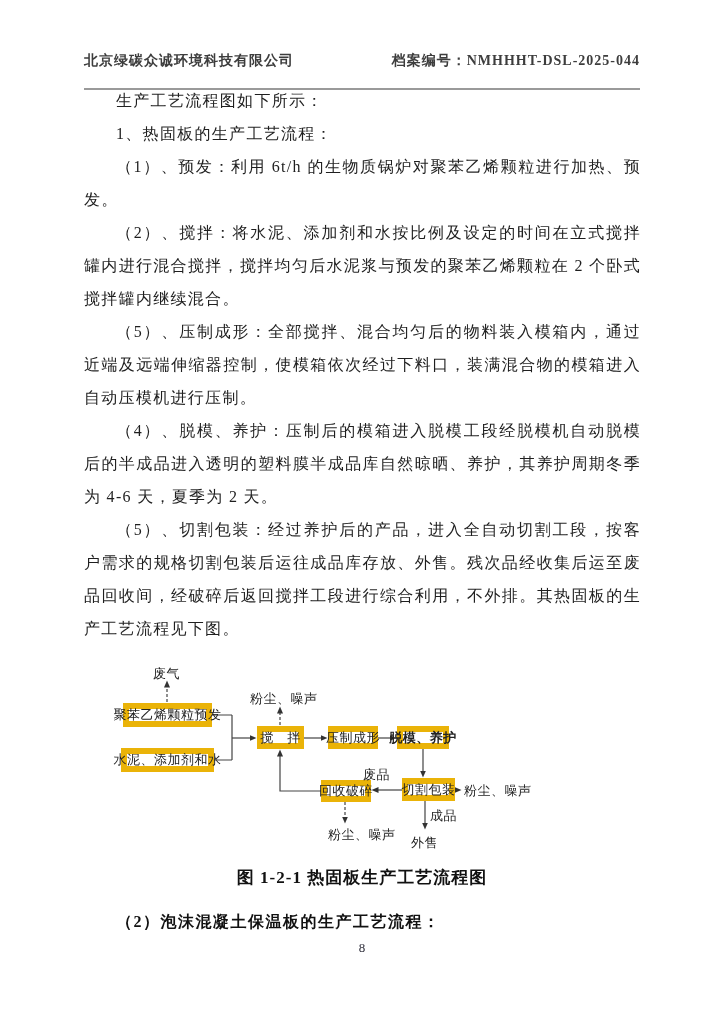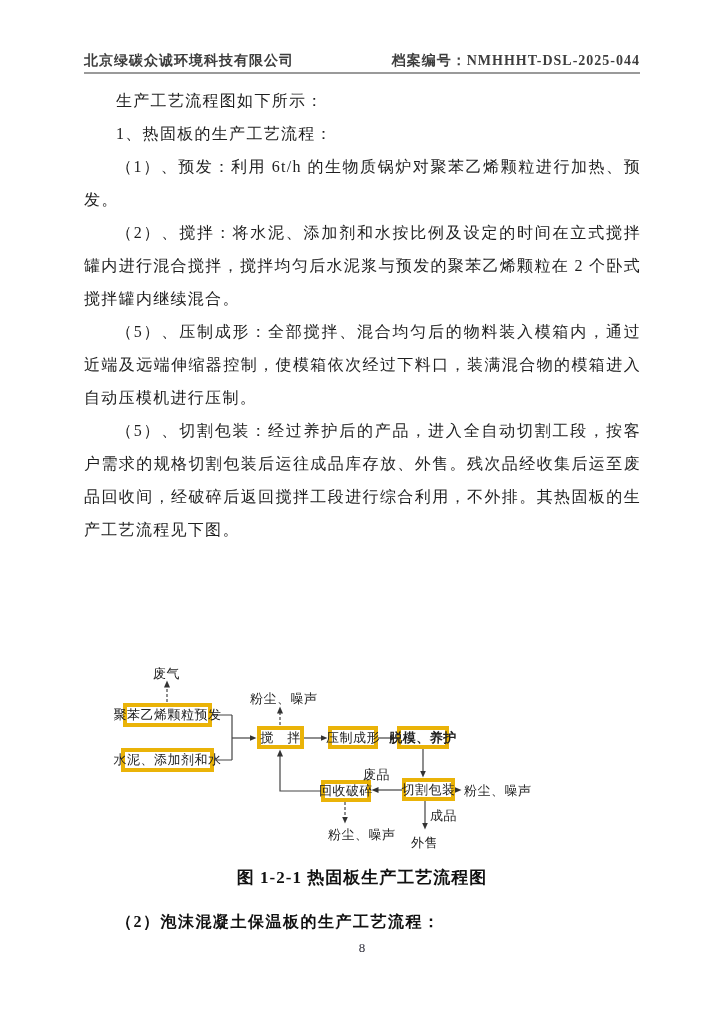--- a/index.html
+++ b/index.html
@@ -3,32 +3,32 @@
 <meta charset="utf-8">
 <style>
   html,body{margin:0;padding:0;background:#ffffff;}
   .page{
     position:relative;width:724px;height:1024px;background:#ffffff;overflow:hidden;
     font-family:"Liberation Serif","DejaVu Serif",serif;color:#1f1f1f;
   }
   .hdr{
     position:absolute;left:84px;right:84px;top:0;height:70px;
     display:flex;justify-content:space-between;align-items:flex-end;
-    padding-bottom:2px;border-bottom:2px solid #9a9a9a;
+    padding-bottom:18px;border-bottom:2px solid #9a9a9a;
     font-size:14px;font-weight:bold;color:#3d3d3d;letter-spacing:1px;
   }
   .bodytext{
     position:absolute;left:84px;top:84px;width:557px;
     font-size:16px;line-height:33px;letter-spacing:1.3px;
     text-align:justify;text-justify:inter-character;
   }
   .para{margin:0;text-indent:2em;}
   .flow{position:absolute;left:0;top:650px;width:724px;height:212px;font-size:13px;}
   .fbox{
-    position:absolute;box-sizing:border-box;border:4px solid #eab308;background:#fff;
+    position:absolute;box-sizing:border-box;border:6px solid #eab308;background:#fff;
     display:flex;align-items:center;justify-content:center;
     color:#222;white-space:nowrap;letter-spacing:0.5px;
   }
   .flabel{position:absolute;color:#222;white-space:nowrap;letter-spacing:0.5px;}
   .flow svg{position:absolute;left:0;top:0;pointer-events:none;}
   .caption{
     position:absolute;left:0;top:866px;width:724px;text-align:center;
     font-size:17px;font-weight:bold;letter-spacing:1px;color:#111;
   }
   .sec-heading{
@@ -49,20 +49,21 @@
     <span>北京绿碳众诚环境科技有限公司</span>
     <span>档案编号：NMHHHT-DSL-2025-044</span>
   </div>
 
   <div class="bodytext">
     <p class="para">生产工艺流程图如下所示：</p>
     <p class="para">1、热固板的生产工艺流程：</p>
     <p class="para">（1）、预发：利用 6t/h 的生物质锅炉对聚苯乙烯颗粒进行加热、预发。</p>
     <p class="para">（2）、搅拌：将水泥、添加剂和水按比例及设定的时间在立式搅拌罐内进行混合搅拌，搅拌均匀后水泥浆与预发的聚苯乙烯颗粒在 2 个卧式搅拌罐内继续混合。</p>
     <p class="para">（5）、压制成形：全部搅拌、混合均匀后的物料装入模箱内，通过近端及远端伸缩器控制，使模箱依次经过下料口，装满混合物的模箱进入自动压模机进行压制。</p>
+    <p class="para">（4）、脱模、养护：压制后的模箱进入脱模工段经脱模机自动脱模后的半成品进入透明的塑料膜半成品库自然晾晒、养护，其养护周期冬季为 4-6 天，夏季为 2 天。</p>
     <p class="para">（5）、切割包装：经过养护后的产品，进入全自动切割工段，按客户需求的规格切割包装后运往成品库存放、外售。残次品经收集后运至废品回收间，经破碎后返回搅拌工段进行综合利用，不外排。其热固板的生产工艺流程见下图。</p>
   </div>
 
   <div class="flow">
     <svg width="724" height="212" viewBox="0 0 724 212">
       <defs>
         <marker id="ar" markerWidth="8" markerHeight="8" refX="0.5" refY="3" orient="auto" markerUnits="userSpaceOnUse">
           <path d="M0,0 L7,3 L0,6 Z" fill="#333"></path>
         </marker>
       </defs>

